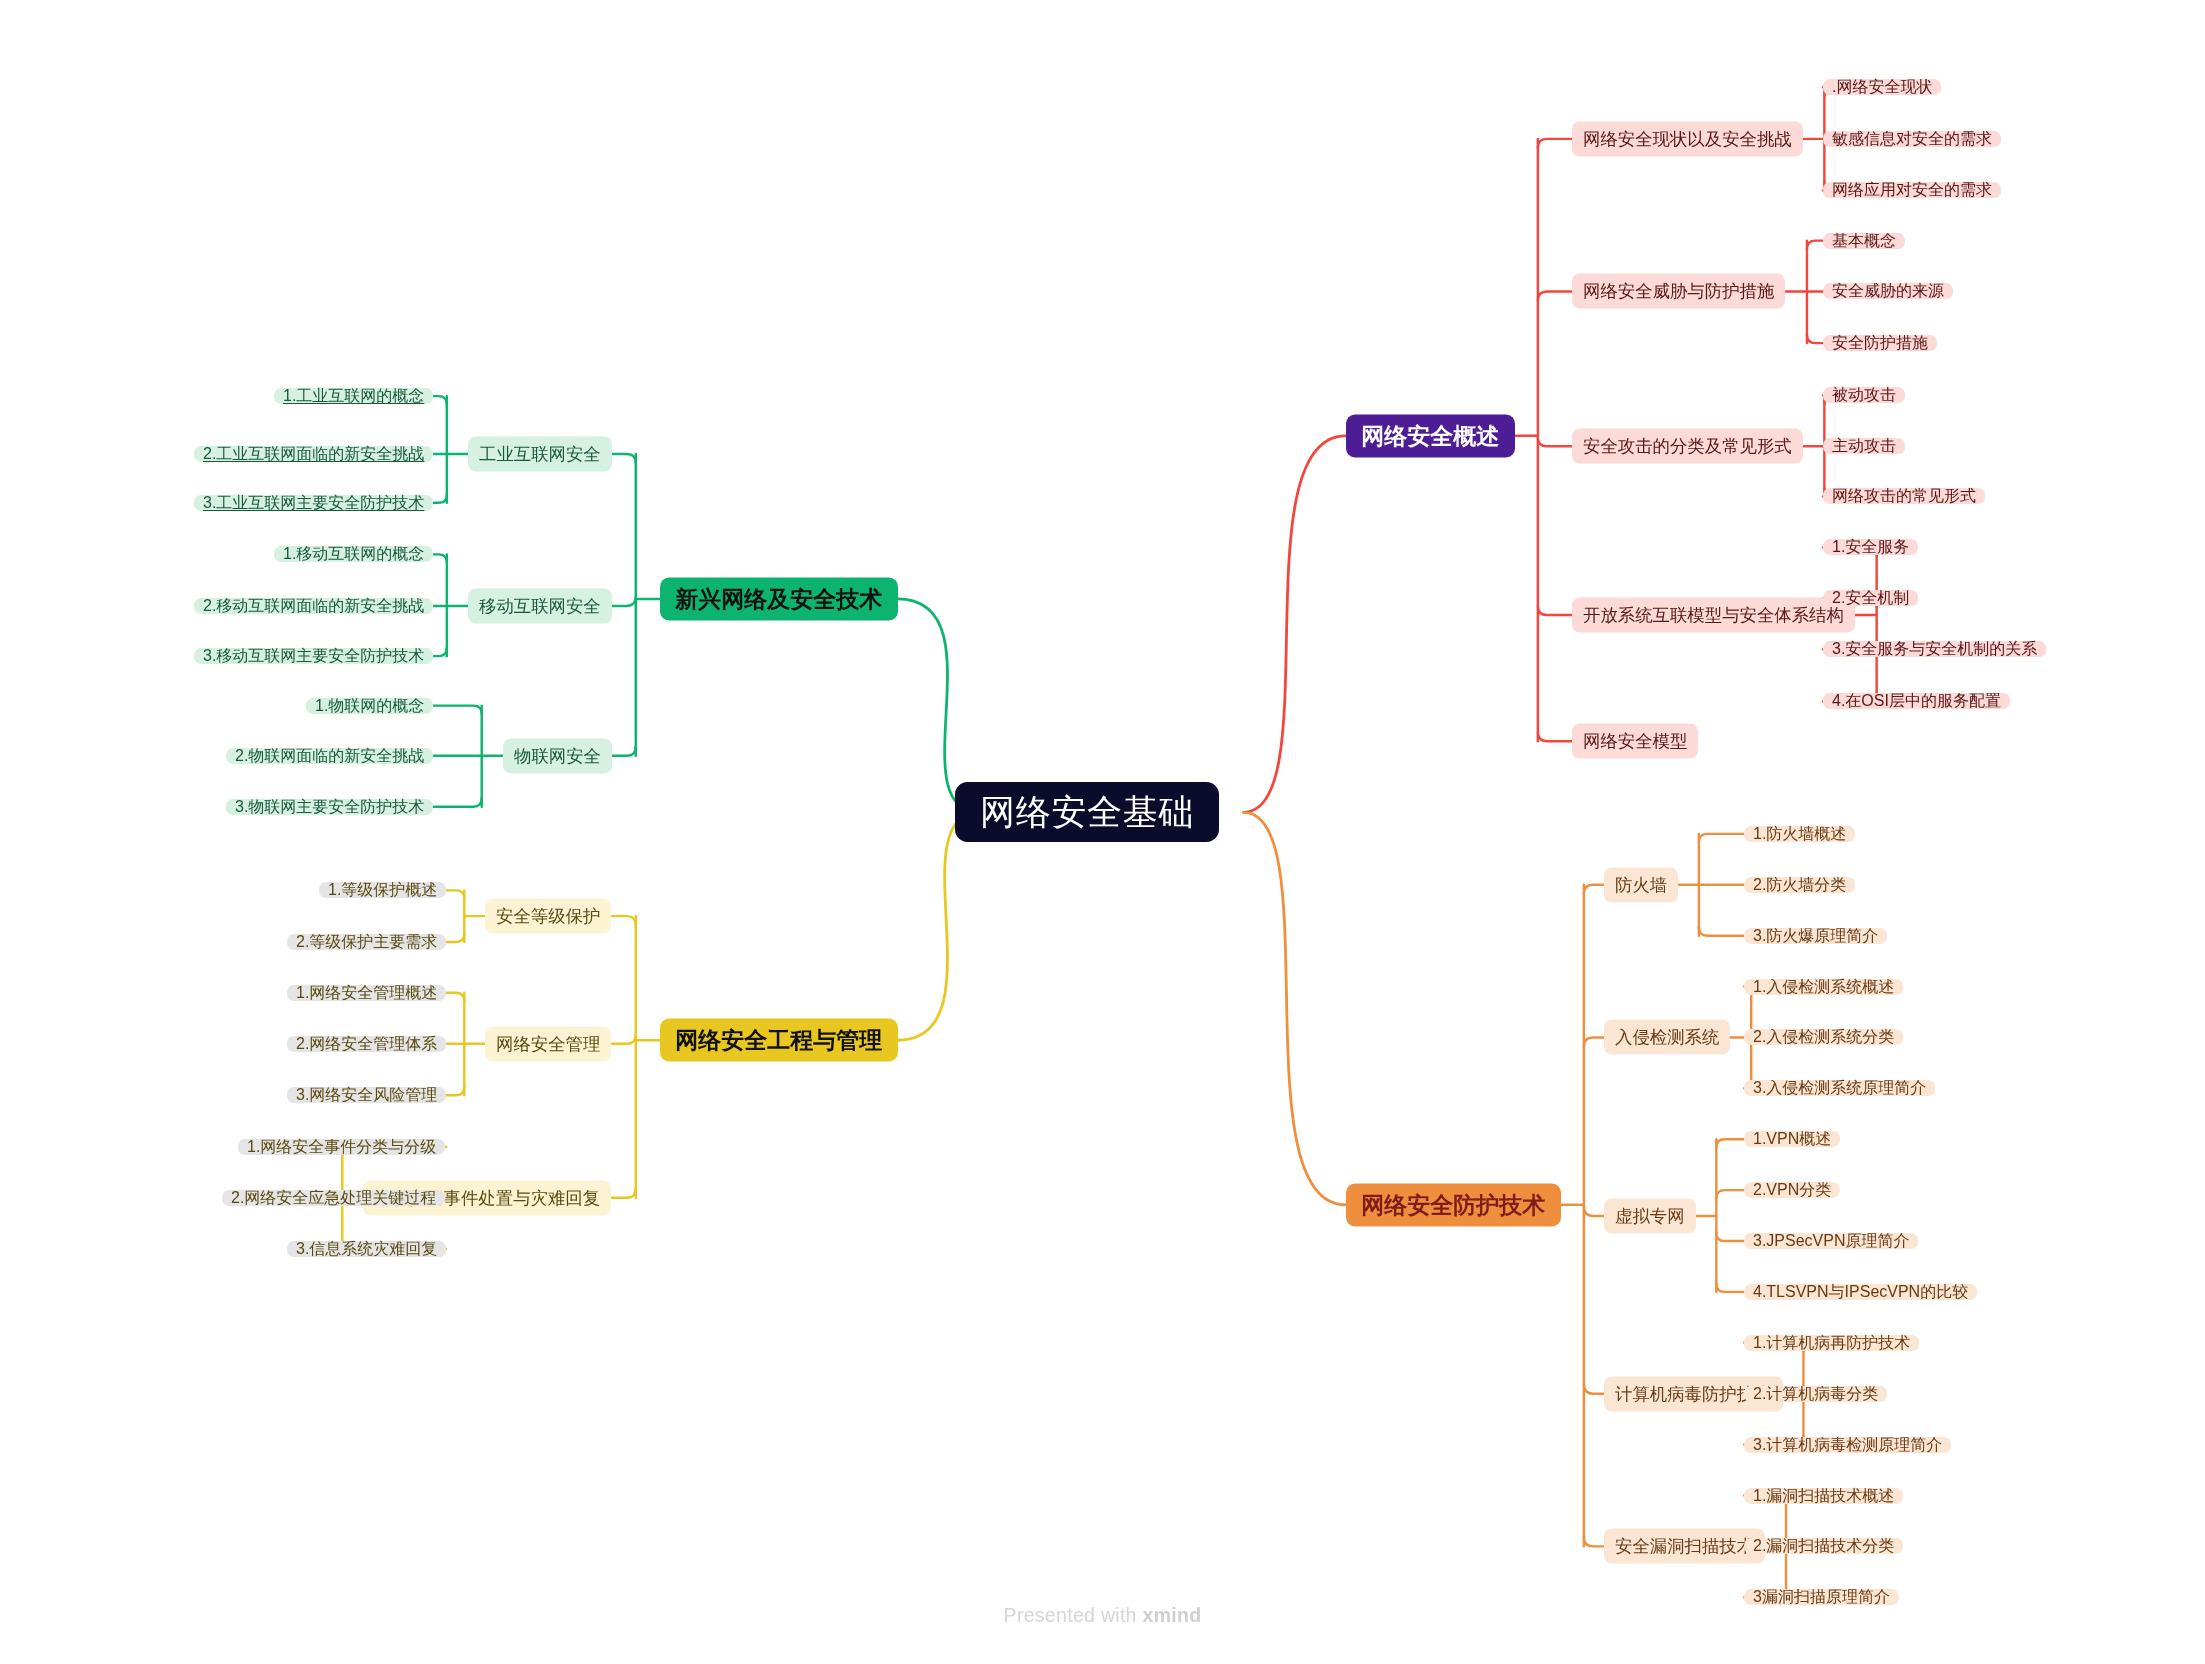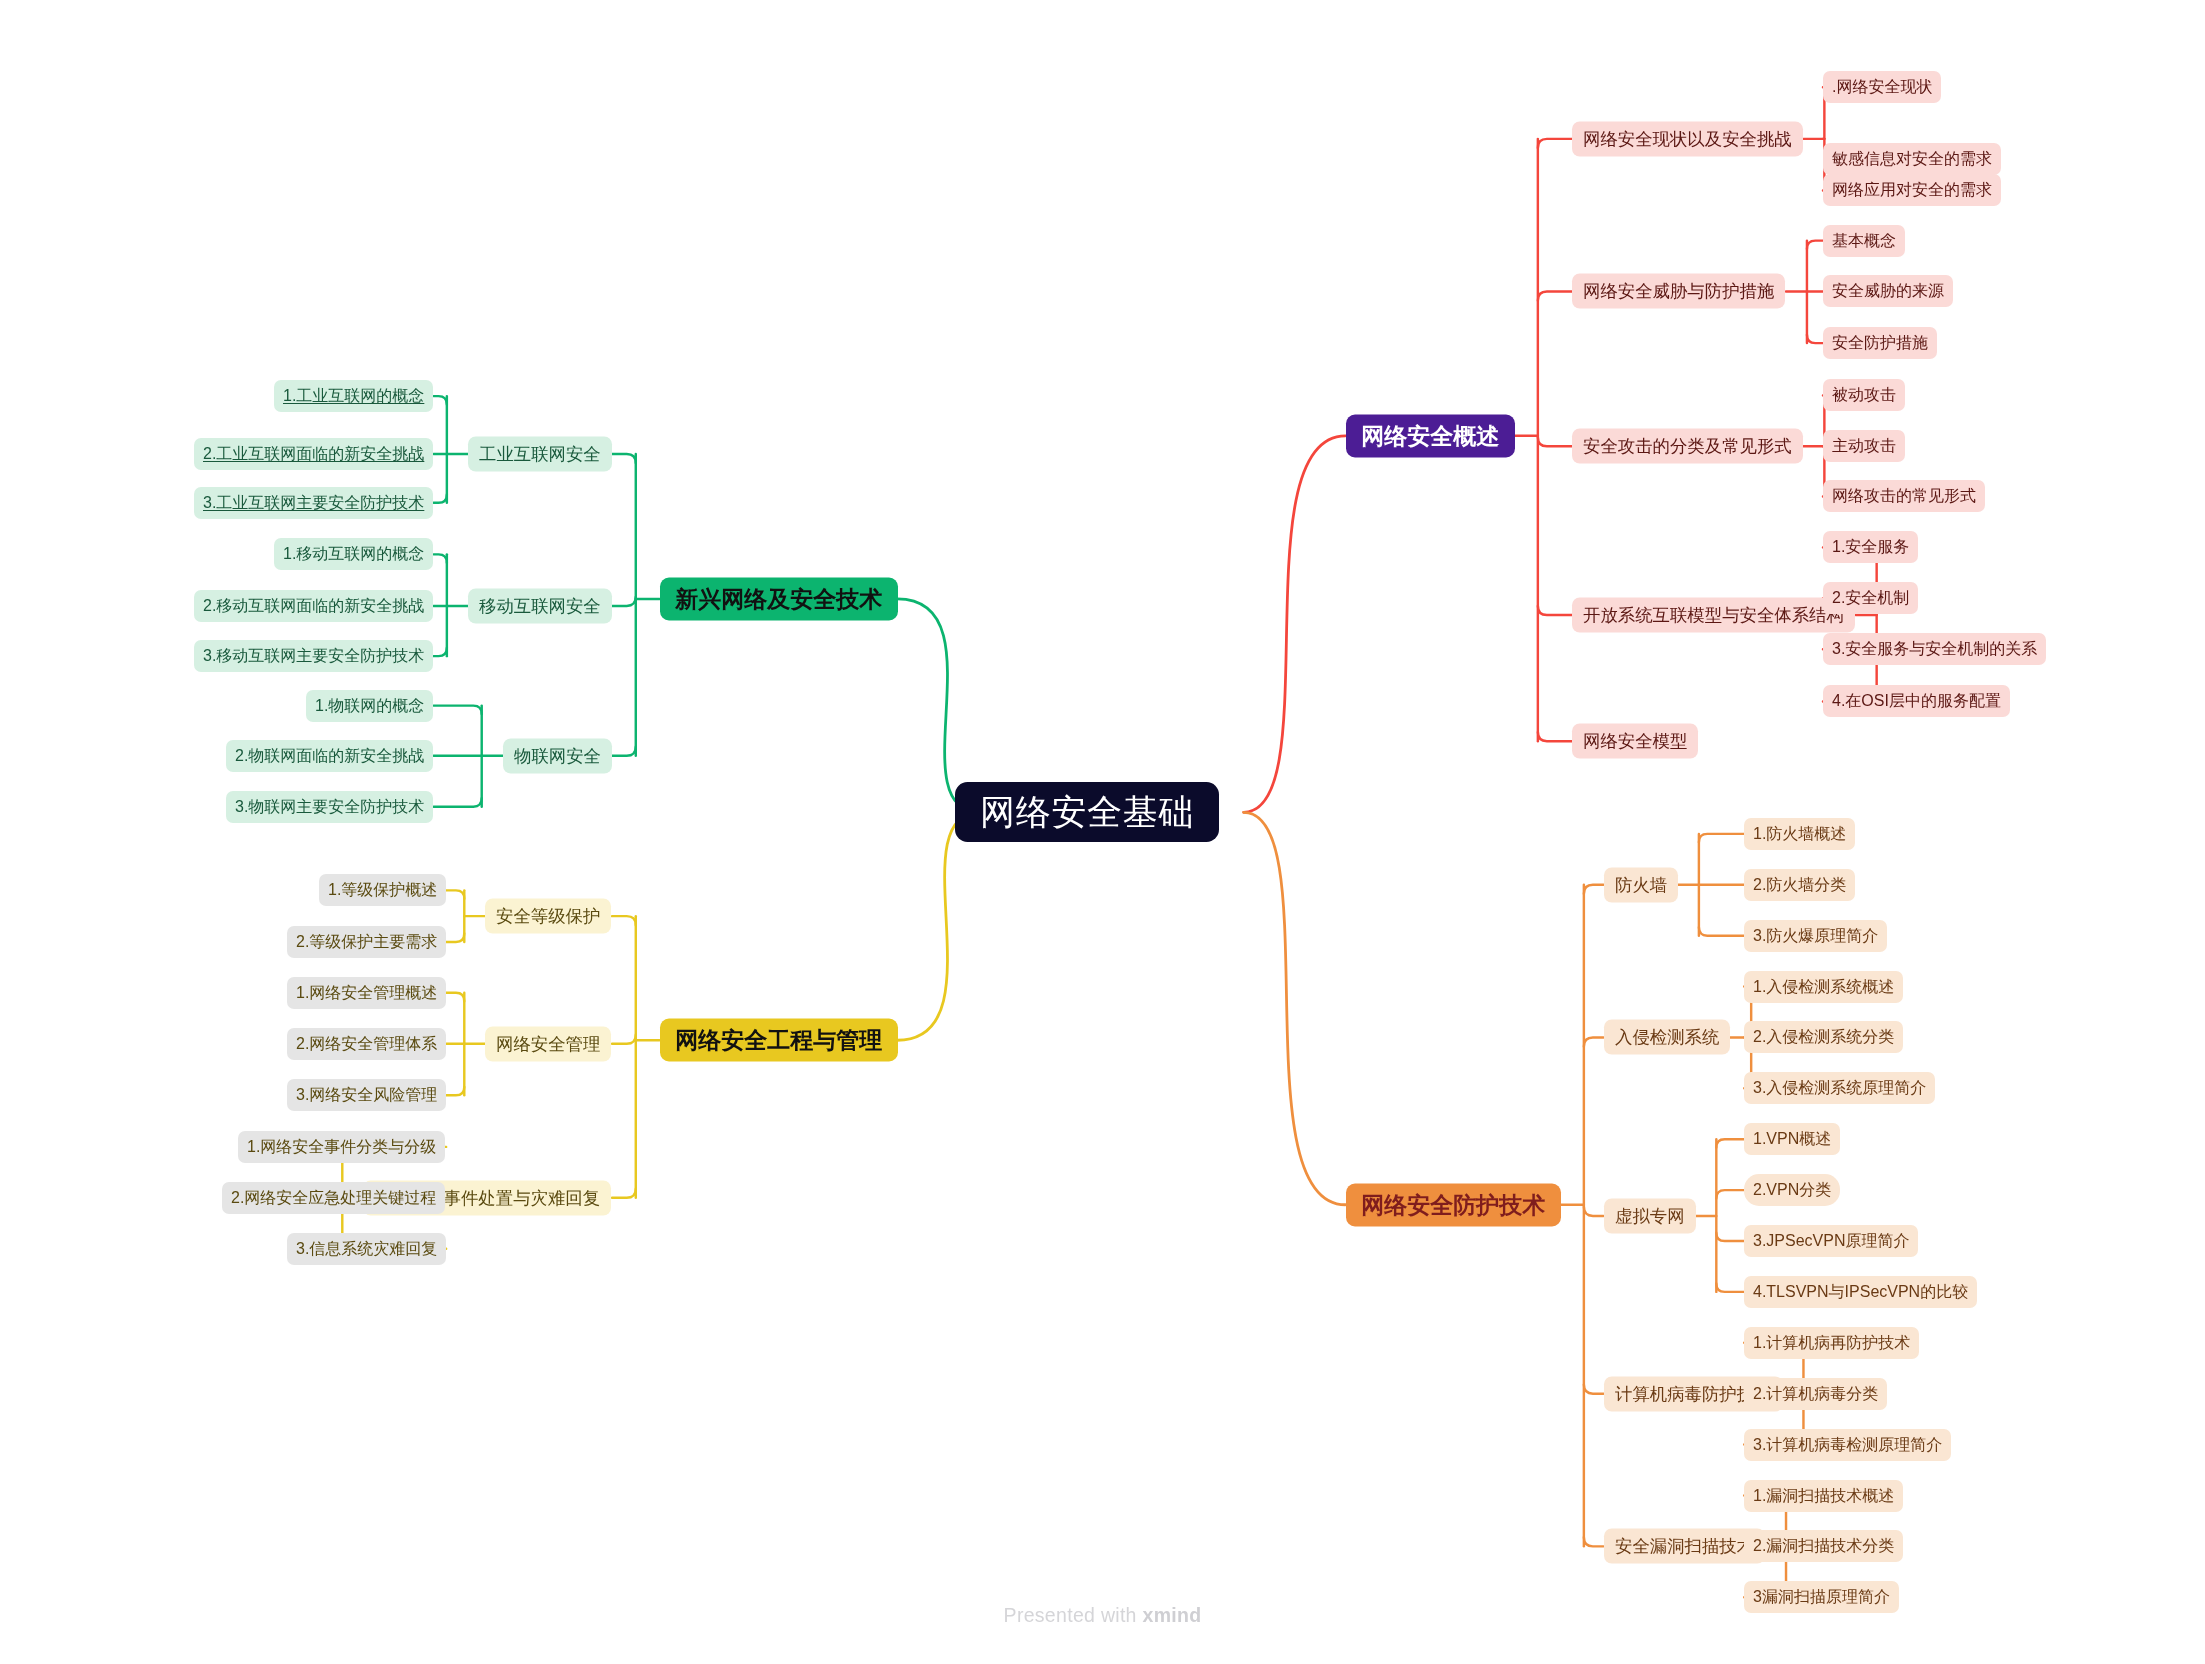--- a/index.html
+++ b/index.html
@@ -64,21 +64,21 @@
     border-radius: 7.7px;
   }
   .red-l2    { background: #fbdad7; color: #5b1713; }
   .green-l2  { background: #d6f0e2; color: #19593c; }
   .yellow-l2 { background: #fbf3d2; color: #5a4a10; }
   .orange-l2 { background: #fae6d3; color: #6a3a14; }
 
   
   .lvl3 {
     font-size: 16px;
-    height: 32px;
+    height: 16px;
     padding: 0 9px;
     border-radius: 7px;
   }
   .red-l3    { background: #fbdad7; color: #5b1713; }
   .green-l3  { background: #d6f0e2; color: #19593c; }
   .yellow-l3 { background: #e5e5e5; color: #5a4a10; }
   .orange-l3 { background: #fae6d3; color: #6a3a14; }
 
   .underlined { text-decoration: underline; text-underline-offset: 2.1px; }
 
@@ -203,21 +203,21 @@
       <path d="M 2562 2145 L 2562 2291" fill="none" stroke="#ef8f3e" stroke-width="3.5" stroke-linecap="round" stroke-linejoin="round"></path>
       <path d="M 2562 2157 Q 2562 2145 2574 2145 L 2502 2145" fill="none" stroke="#ef8f3e" stroke-width="3.5" stroke-linecap="round" stroke-linejoin="round"></path>
       <path d="M 2562 2218 L 2502 2218" fill="none" stroke="#ef8f3e" stroke-width="3.5" stroke-linecap="round" stroke-linejoin="round"></path>
       <path d="M 2562 2279 Q 2562 2291 2574 2291 L 2502 2291" fill="none" stroke="#ef8f3e" stroke-width="3.5" stroke-linecap="round" stroke-linejoin="round"></path>
     </svg>
   <div id="nodes">
       <div class="node root" style="top: 812px; left: 955px;">网络安全基础</div>
       <div class="node main-branch main-red" style="top: 436px; left: 1346px;">网络安全概述</div>
       <div class="node lvl2 red-l2" style="top: 139px; left: 1572px;">网络安全现状以及安全挑战</div>
       <div class="node lvl3 red-l3" style="top: 87px; left: 1823px;">.网络安全现状</div>
-      <div class="node lvl3 red-l3" style="top: 139px; left: 1823px; margin-top: 20px;">敏感信息对安全的需求</div>
+      <div class="node lvl3 red-l3" style="top: 139px; left: 1823px;">敏感信息对安全的需求</div>
       <div class="node lvl3 red-l3" style="top: 190px; left: 1823px;">网络应用对安全的需求</div>
       <div class="node lvl2 red-l2" style="top: 291px; left: 1572px;">网络安全威胁与防护措施</div>
       <div class="node lvl3 red-l3" style="top: 241px; left: 1823px;">基本概念</div>
       <div class="node lvl3 red-l3" style="top: 291px; left: 1823px;">安全威胁的来源</div>
       <div class="node lvl3 red-l3" style="top: 343px; left: 1823px;">安全防护措施</div>
       <div class="node lvl2 red-l2" style="top: 446px; left: 1572px;">安全攻击的分类及常见形式</div>
       <div class="node lvl3 red-l3" style="top: 395px; left: 1823px;">被动攻击</div>
       <div class="node lvl3 red-l3" style="top: 446px; left: 1823px;">主动攻击</div>
       <div class="node lvl3 red-l3" style="top: 496px; left: 1823px;">网络攻击的常见形式</div>
       <div class="node lvl2 red-l2" style="top: 615px; left: 1572px;">开放系统互联模型与安全体系结构</div>

